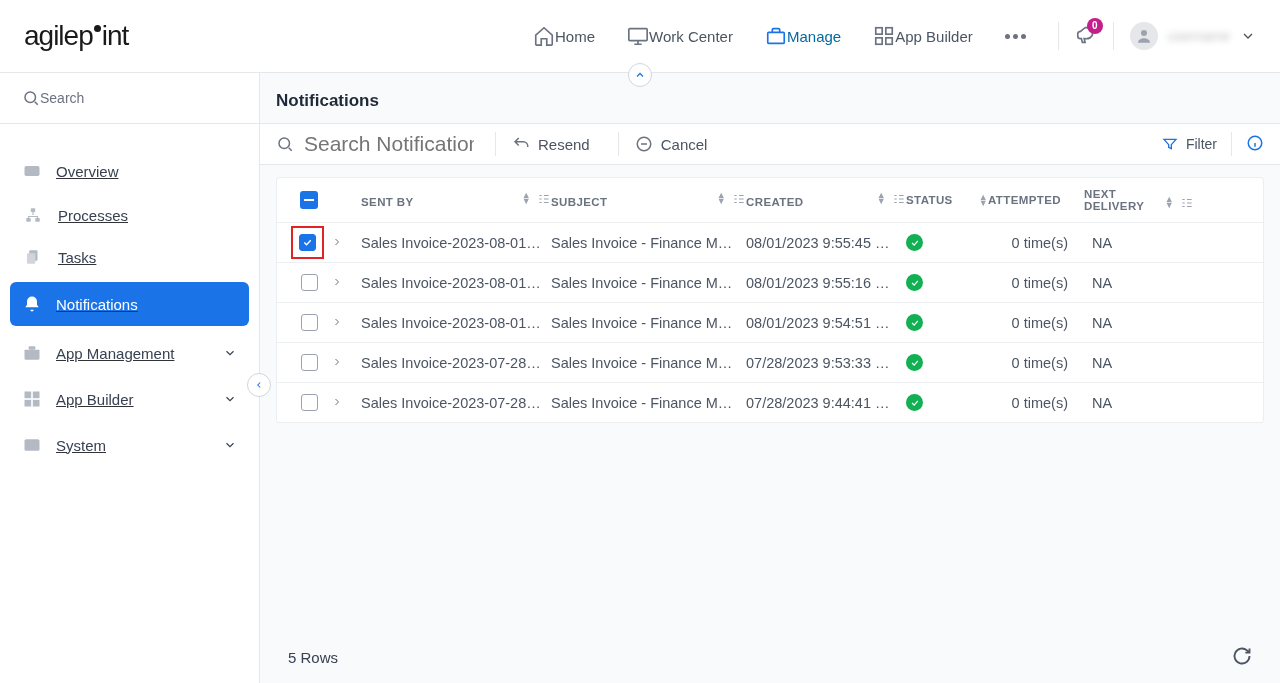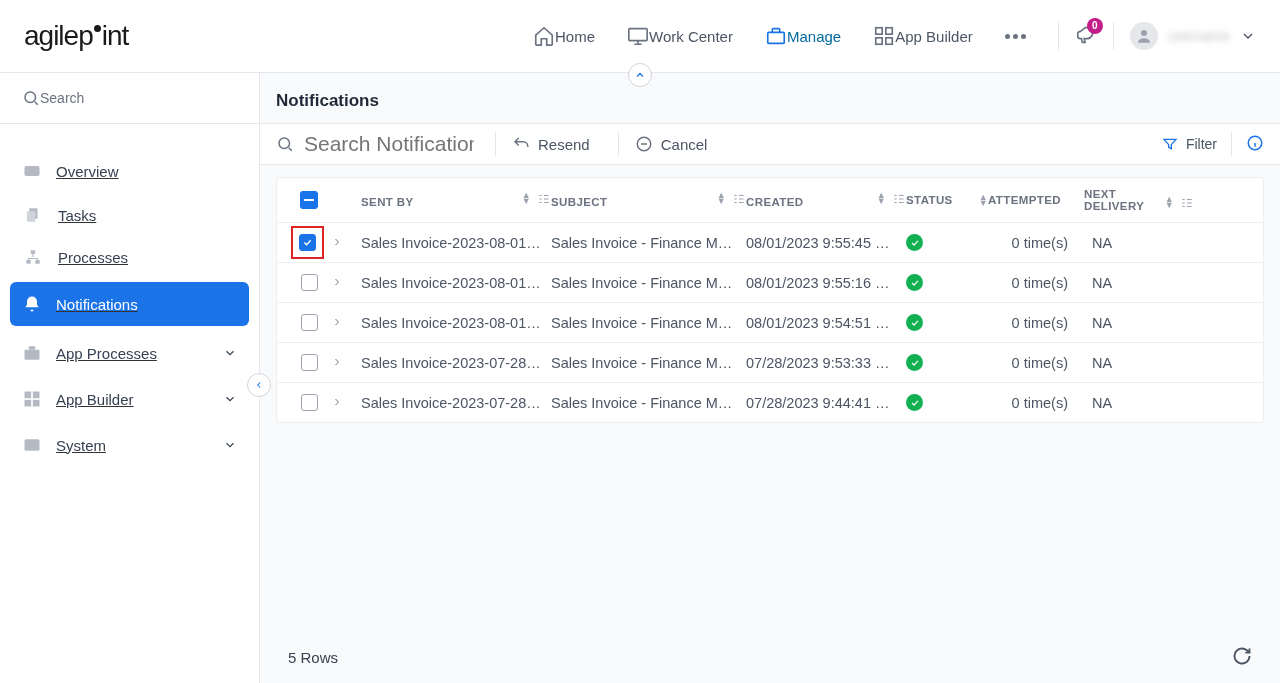--- a/index.html
+++ b/index.html
@@ -174,50 +174,50 @@
       <div class="side-item">
         <span class="icon">
             <svg viewBox="0 0 24 24" fill="#b4b9c3">
               <rect x="3" y="6" width="18" height="12" rx="2"></rect>
             </svg>
           </span>
         <span>Overview</span>
       </div>
       <div class="sub-item">
         <span class="icon"><svg viewBox="0 0 24 24" fill="#b4b9c3">
-              <rect x="7" y="3" width="11" height="14" rx="1"></rect>
-              <rect x="4" y="7" width="11" height="14" rx="1" fill="#d1d5db"></rect>
-            </svg></span>
-        <span>Tasks</span>
-      </div>
-      <div class="sub-item">
-        <span class="icon"><svg viewBox="0 0 24 24" fill="#b4b9c3">
               <rect x="9" y="3" width="6" height="5" rx="1"></rect>
               <rect x="3" y="16" width="6" height="5" rx="1"></rect>
               <rect x="15" y="16" width="6" height="5" rx="1"></rect>
               <path d="M12 8v4M6 16v-2h12v2" stroke="#b4b9c3" stroke-width="1.5" fill="none"></path>
             </svg></span>
         <span>Processes</span>
       </div>
+      <div class="sub-item">
+        <span class="icon"><svg viewBox="0 0 24 24" fill="#b4b9c3">
+              <rect x="7" y="3" width="11" height="14" rx="1"></rect>
+              <rect x="4" y="7" width="11" height="14" rx="1" fill="#d1d5db"></rect>
+            </svg></span>
+        <span>Tasks</span>
+      </div>
       <div class="side-item active-notif">
         <span class="icon">
             <svg viewBox="0 0 24 24" fill="#fff">
               <path d="M12 3a6 6 0 00-6 6v4l-2 3h16l-2-3V9a6 6 0 00-6-6zM10 19a2 2 0 004 0"></path>
             </svg>
           </span>
         <span>Notifications</span>
       </div>
       <div class="side-item">
         <span class="icon">
             <svg viewBox="0 0 24 24" fill="#b4b9c3">
               <rect x="3" y="8" width="18" height="12" rx="1"></rect>
               <rect x="8" y="4" width="8" height="4" rx="1"></rect>
             </svg>
           </span>
-        <span>App Processes</span>
+        <span>App Management</span>
         <svg class="chev" viewBox="0 0 24 24" fill="none" stroke="#374151" stroke-width="2">
             <path d="M6 9l6 6 6-6"></path>
           </svg>
       </div>
       <div class="side-item">
         <span class="icon">
             <svg viewBox="0 0 24 24" fill="#b4b9c3">
               <rect x="3" y="3" width="8" height="8"></rect>
               <rect x="13" y="3" width="8" height="8"></rect>
               <rect x="3" y="13" width="8" height="8"></rect>

